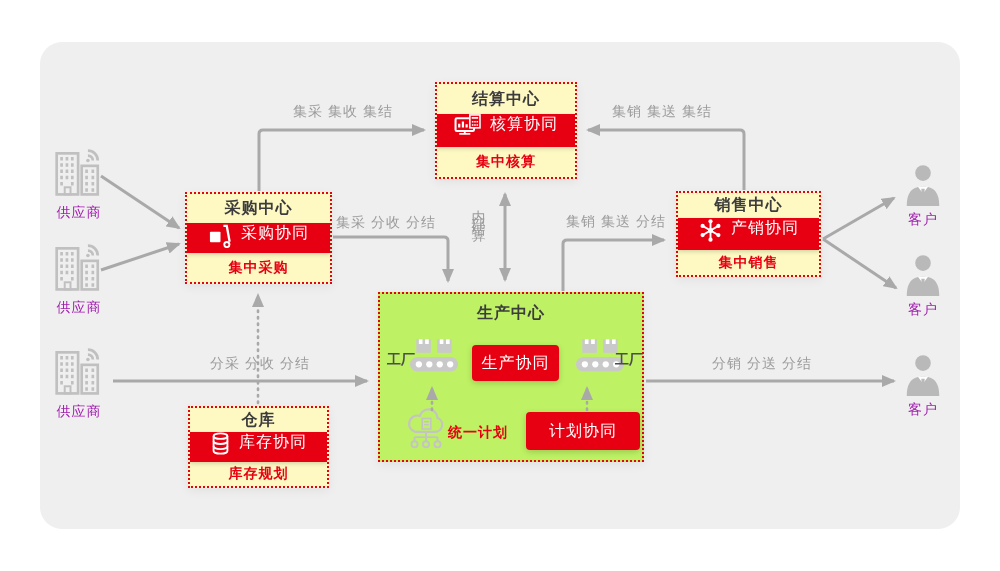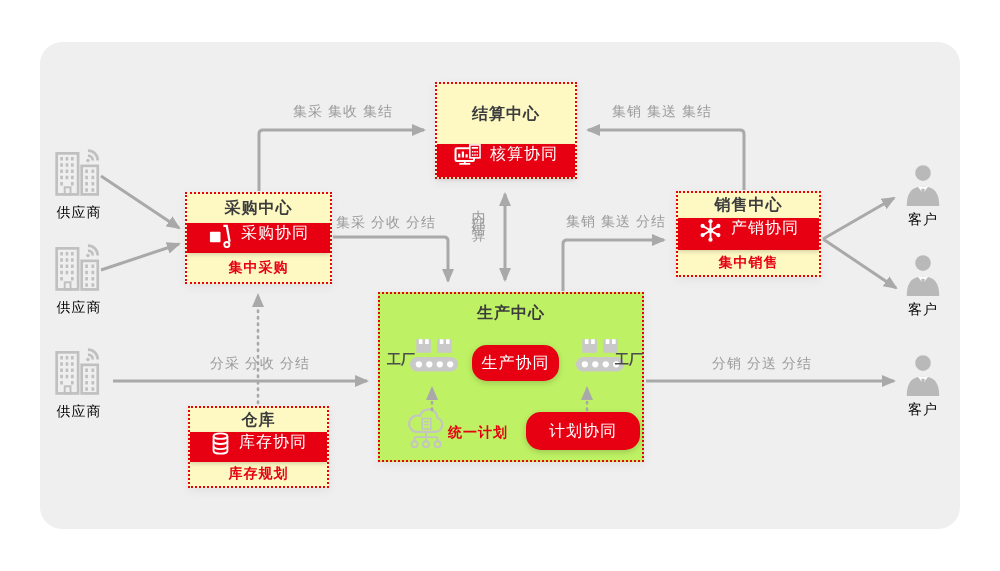--- a/index.html
+++ b/index.html
@@ -20,36 +20,36 @@
     justify-content:center;gap:8px;font-size:16px;letter-spacing:1px;
     box-shadow:0 2px 4px rgba(0,0,0,.15);}
   .sub{flex:1;display:flex;align-items:center;justify-content:center;
     color:#e60012;font-weight:bold;font-size:14px;letter-spacing:1px;}
   
   .bignode{position:absolute;background:#bef264;border:2px dotted #e60012;
     box-sizing:border-box;box-shadow:0 3px 10px rgba(0,0,0,.06);}
   .bignode .ptitle{position:absolute;top:9px;left:0;width:100%;text-align:center;
     font-weight:bold;font-size:16px;color:#3c3c3c;letter-spacing:1px;}
   .prod-item{position:absolute;}
-  .btn-red{position:absolute;background:#e60012;color:#fff;border-radius:15px;
+  .btn-red{position:absolute;background:#e60012;color:#fff;border-radius:4px;
     display:flex;align-items:center;justify-content:center;font-size:16px;
     letter-spacing:1px;box-shadow:0 2px 6px rgba(0,0,0,.18);}
   .red-text{position:absolute;color:#e60012;font-weight:bold;font-size:14px;
     letter-spacing:1px;white-space:nowrap;}
   .factory-label{position:absolute;color:#4d4d4d;font-size:14px;font-weight:bold;
     white-space:nowrap;}
   
   svg.overlay{position:absolute;left:0;top:0;pointer-events:none;}
   .flow-label{position:absolute;font-size:14px;color:#9b9b9b;white-space:nowrap;
     transform:translateX(-50%);letter-spacing:1px;}
   .vlabel{position:absolute;writing-mode:vertical-rl;text-orientation:upright;
     font-size:14px;color:#9b9b9b;letter-spacing:6px;}
   
   .actor{position:absolute;display:flex;flex-direction:column;align-items:center;
-    gap:5px;font-size:14px;color:#000000;letter-spacing:1px;}
+    gap:5px;font-size:14px;color:#a21caf;letter-spacing:1px;}
 </style>
 </head>
 <body>
 
 <svg width="0" height="0" style="position:absolute" aria-hidden="true">
   <defs>
     <symbol id="sym-building" viewBox="0 0 56 58">
       <g fill="none" stroke="#c0c0c0" stroke-width="3">
         <rect x="3" y="7" width="24" height="46"></rect>
         <rect x="31" y="21" width="18" height="32"></rect>
@@ -134,20 +134,21 @@
   <div class="banner" style="height:33px">
     <svg width="28" height="24" viewBox="0 0 30 26">
       <rect x="1.5" y="4.5" width="20" height="14" rx="1.5" stroke="#fff" stroke-width="2.2" fill="none"></rect>
       <path d="M5.5 14.5v-4 M9.5 14.5v-6.5 M13.5 14.5v-3.5" stroke="#fff" stroke-width="2.4" fill="none"></path>
       <path d="M11.5,18.5 v3 M5.5,21.5 h12" stroke="#fff" stroke-width="2" fill="none"></path>
       <rect x="17" y="1" width="11" height="14" fill="#e60012" stroke="#fff" stroke-width="1.7"></rect>
       <path fill="#fff" d="M19 3.2h7v2h-7z M19.2 7.6h1.7v1.7h-1.7z M21.7 7.6h1.7v1.7h-1.7z M24.2 7.6h1.7v1.7h-1.7z M19.2 11h1.7v1.7h-1.7z M21.7 11h1.7v1.7h-1.7z M24.2 11h1.7v1.7h-1.7z"></path>
     </svg>
     <span>核算协同</span>
   </div>
+  <div class="sub">集中核算</div>
 </div>
 
 <div class="node" style="left:185px;top:192px;width:147px;height:92px">
   <div class="title">采购中心</div>
   <div class="banner" style="height:30px">
     <svg width="25" height="25" viewBox="0 0 26 26">
       <rect x="2" y="9" width="11" height="11" rx="1" fill="#fff"></rect>
       <path d="M16,3 h3.5 l3,16.5" stroke="#fff" stroke-width="2.4" fill="none"></path>
       <circle cx="19.6" cy="22.4" r="2.7" stroke="#fff" stroke-width="2" fill="none"></circle>
     </svg>

